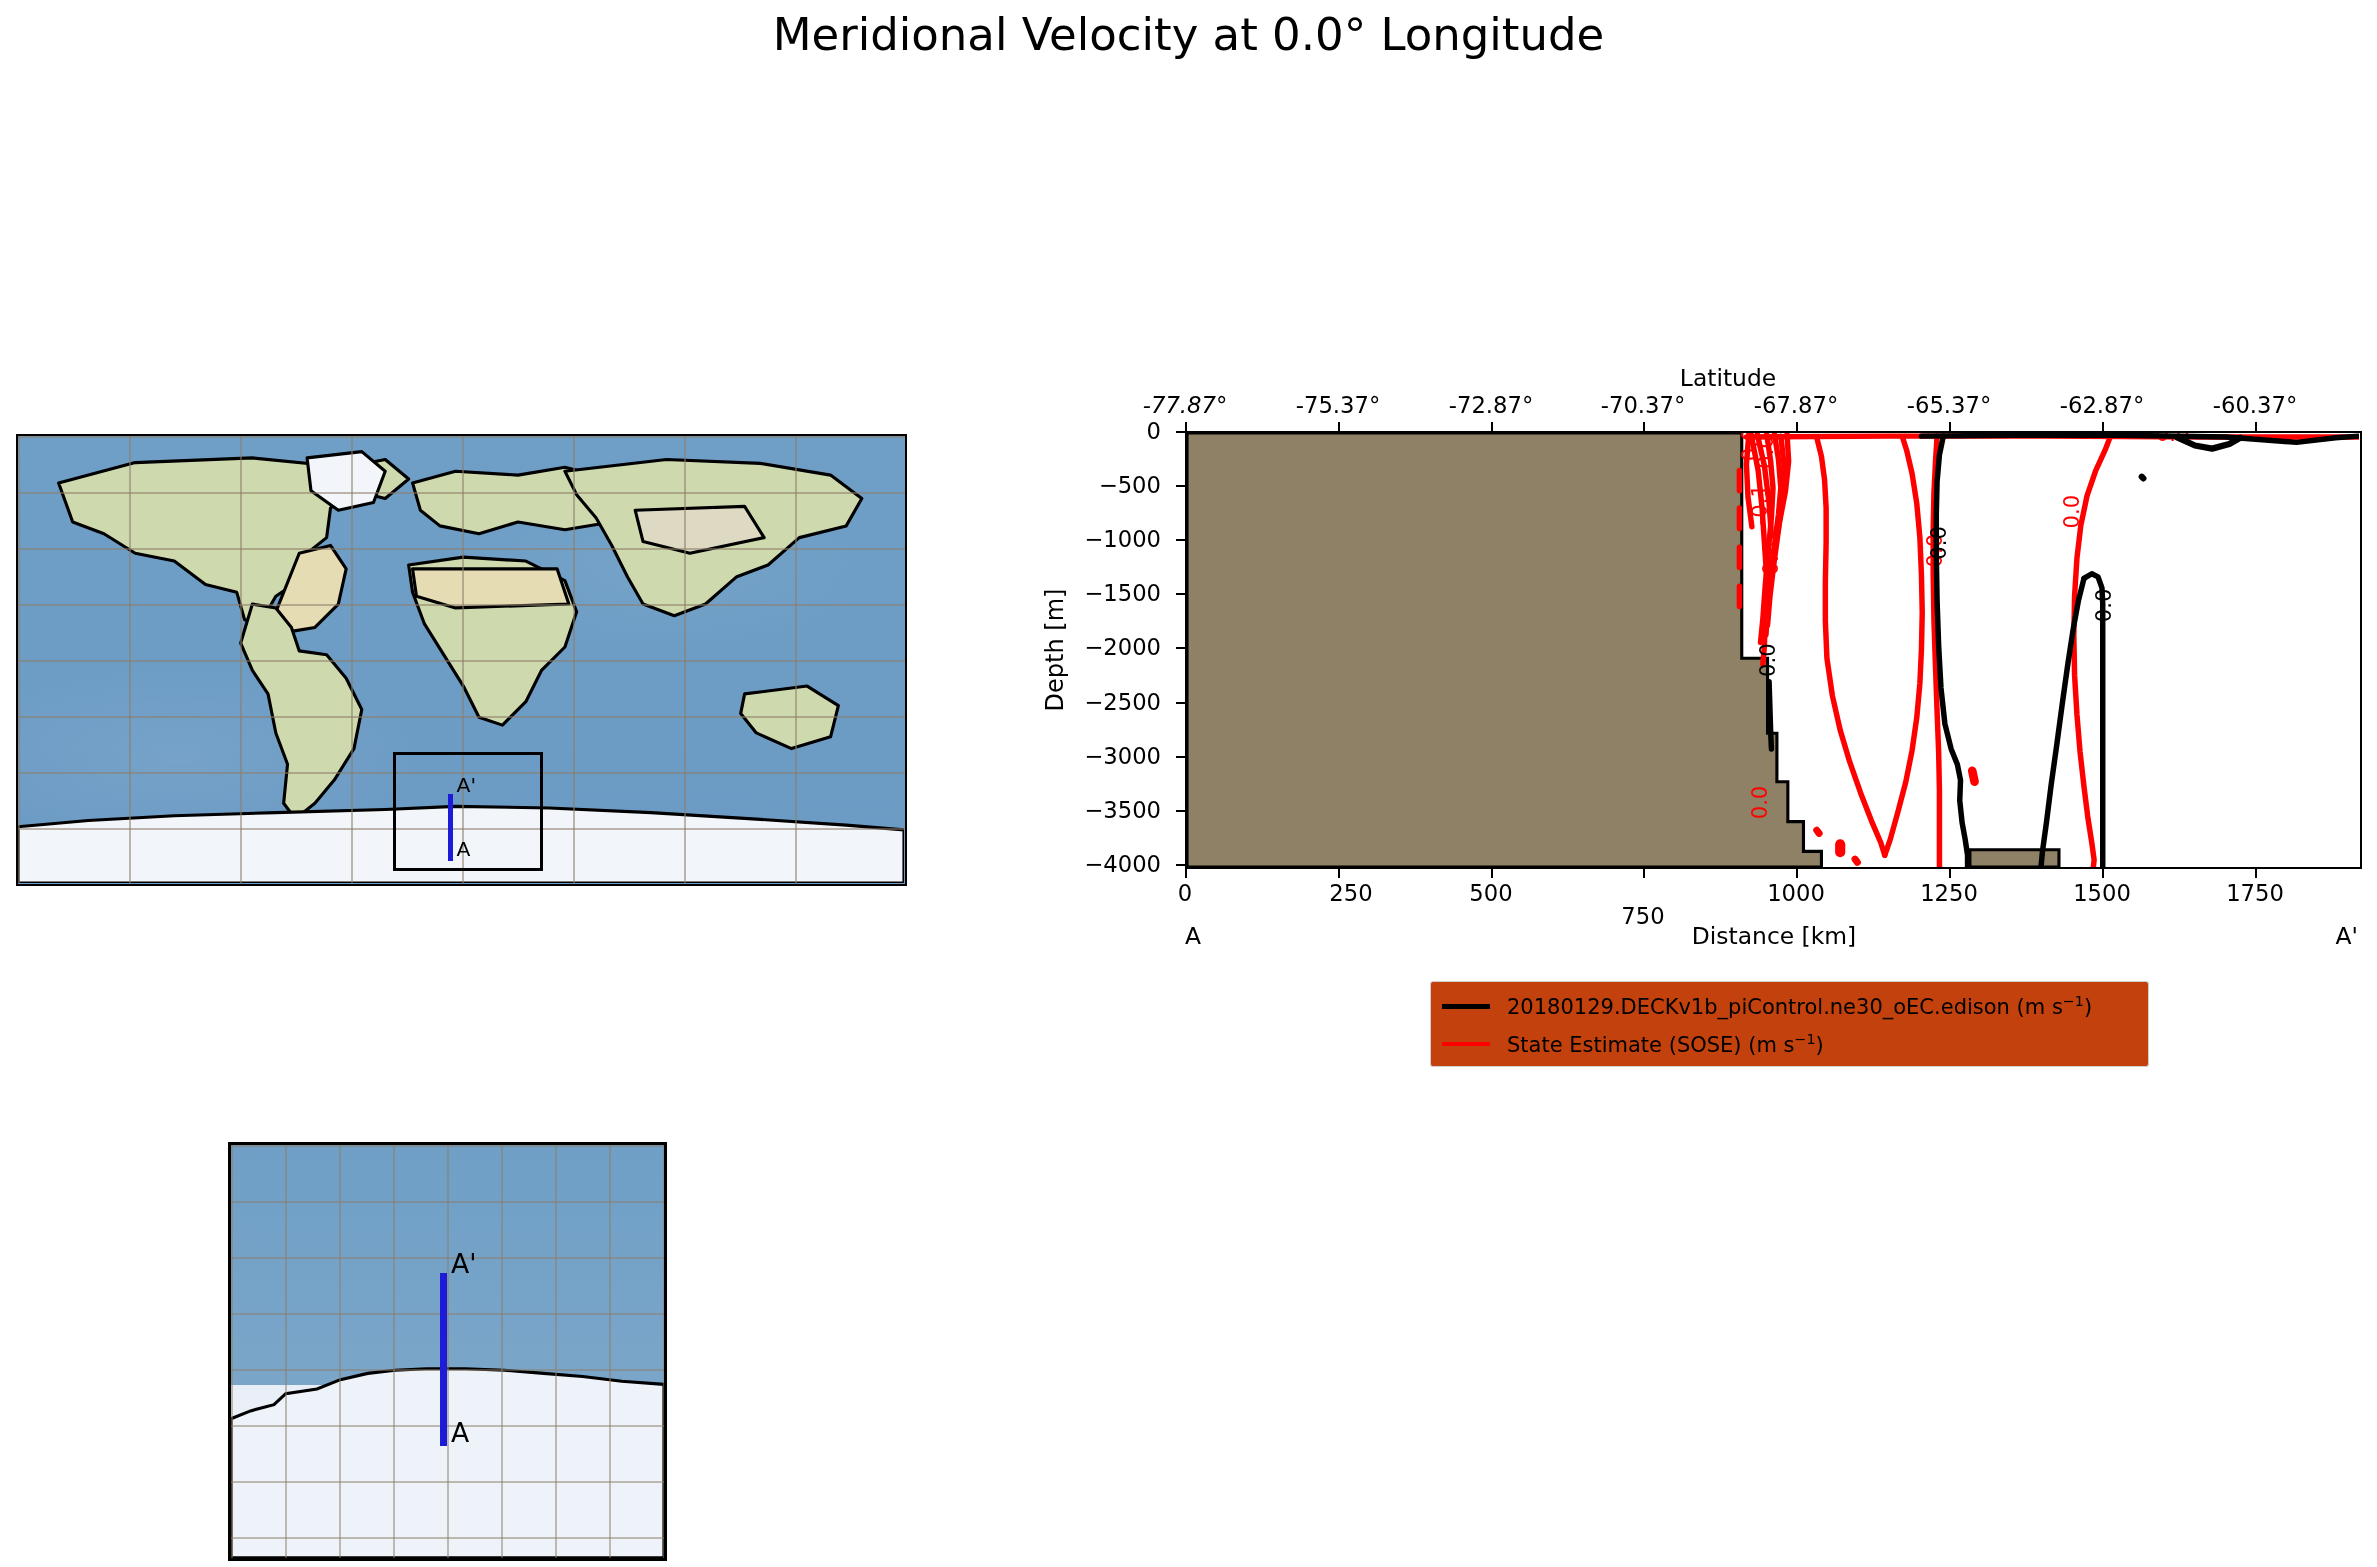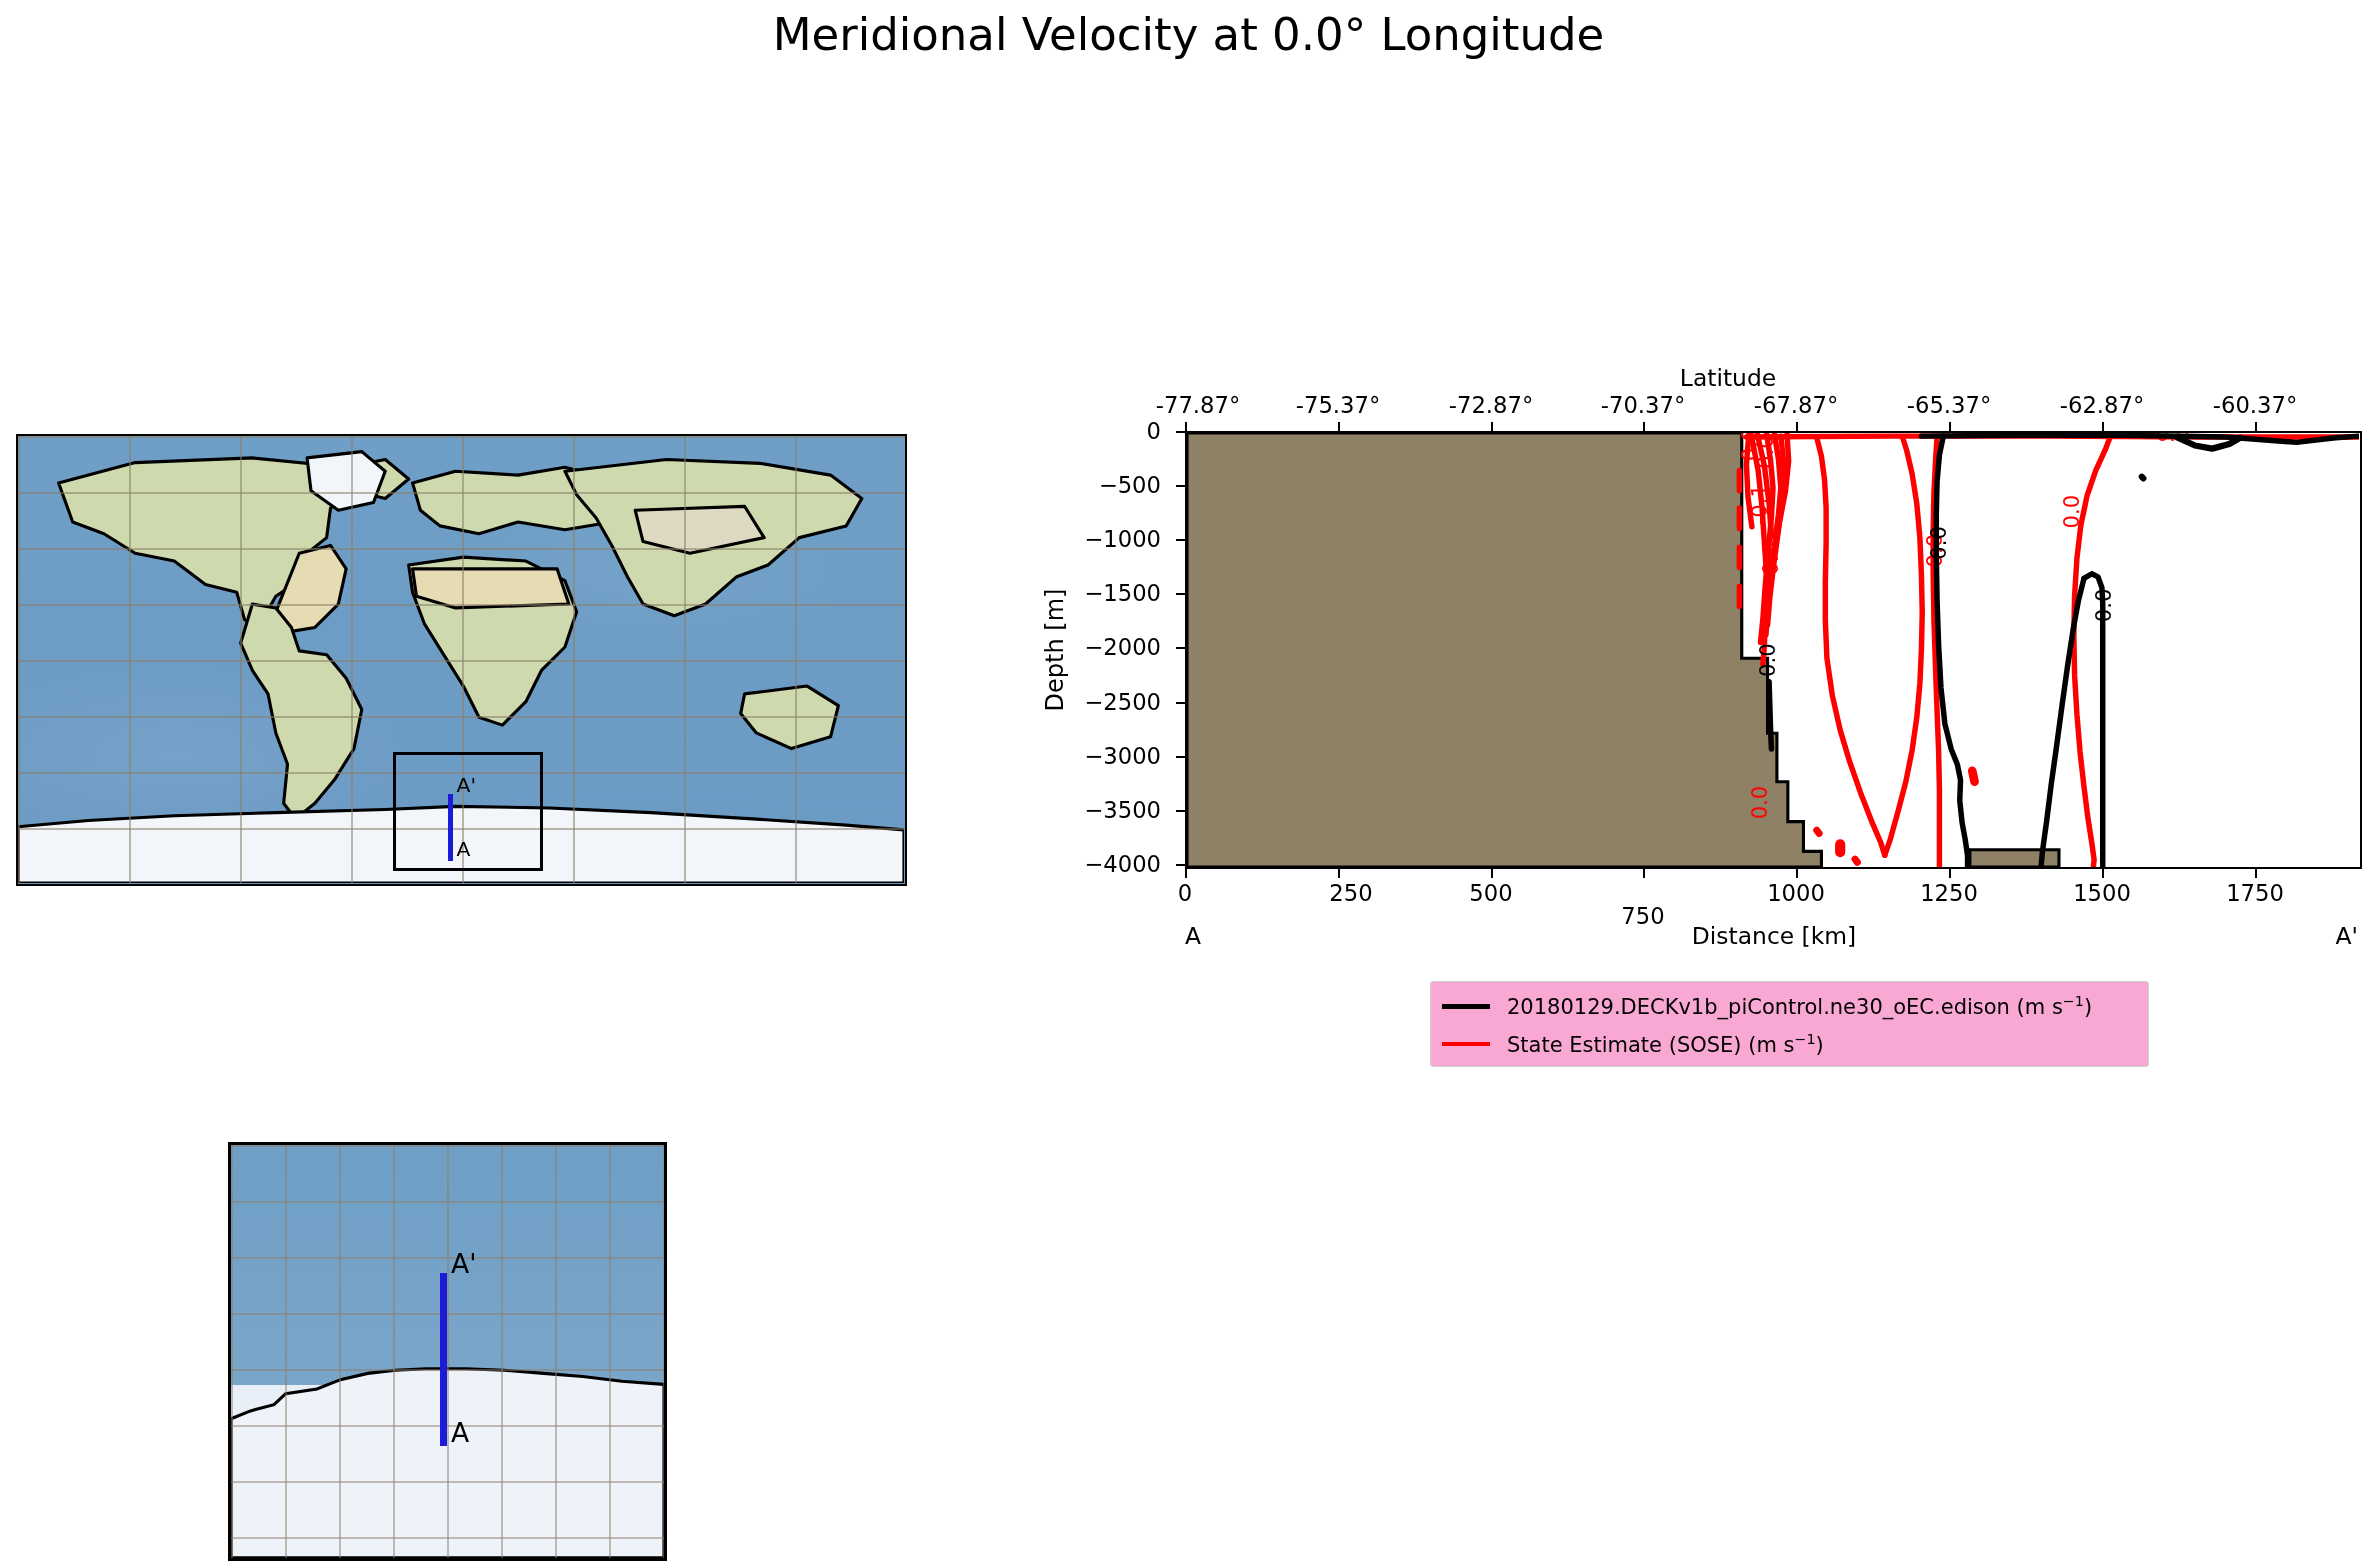--- a/index.html
+++ b/index.html
@@ -42,21 +42,21 @@
   .axis-label{position:absolute;font-size:23.4px;color:#000;white-space:nowrap;}
   .tick-lbl{position:absolute;font-size:22.7px;color:#000;white-space:nowrap;
       transform:translateX(-50%);}
   .tick-lbl-y{position:absolute;font-size:22.7px;color:#000;white-space:nowrap;
       transform:translateY(-50%);text-align:right;}
   .tick{position:absolute;background:#000;}
   #ylabel{position:absolute;left:1055px;top:650px;font-size:24px;color:#000;
       transform:translate(-50%,-50%) rotate(-90deg);white-space:nowrap;}
   
   #legend-box{left:1430px;top:981px;width:719px;height:86px;
-      border:1.6px solid #cfcfcf;border-radius:3.1px;background:#f9a8d4;box-sizing:border-box;}
+      border:1.6px solid #cfcfcf;border-radius:3.1px;background:#c2410c;box-sizing:border-box;}
   .legend-row{position:absolute;left:11px;height:36px;display:flex;align-items:center;}
   .legend-swatch{width:48px;height:4.7px;margin-right:17px;flex:0 0 auto;}
   .legend-text{font-size:21px;color:#000;white-space:nowrap;}
   sup{font-size:.68em;vertical-align:super;}
 </style>
 </head>
 <body>
 
 <div class="abs" id="figure-title">
   <span>Meridional Velocity at 0.0° Longitude</span>
@@ -119,21 +119,21 @@
         repeating-linear-gradient(to right,rgba(140,125,105,.5) 0 1.6px,transparent 1.6px 54px),
         repeating-linear-gradient(to bottom,rgba(140,125,105,.5) 0 1.6px,transparent 1.6px 56px);"></div>
   <div class="transect-line" style="left:209px;top:128px;width:7px;height:173px;"></div>
   <div class="transect-label" style="left:220px;top:106px;font-size:26.6px;">A'</div>
   <div class="transect-label" style="left:220px;top:275px;font-size:26.6px;">A</div>
 </div>
 
 <div class="abs axis-label" style="left:1728px;top:364px;transform:translateX(-50%);">Latitude</div>
 
 <div class="abs" style="left:1185px;top:392px;width:1177px;height:28px;">
-  <span class="tick-lbl" style="left:13px;">-77.87°</span>
+  <span class="tick-lbl" style="left:0px;font-style:italic;">-77.87°</span>
   <span class="tick-lbl" style="left:153px;">-75.37°</span>
   <span class="tick-lbl" style="left:306px;">-72.87°</span>
   <span class="tick-lbl" style="left:458px;">-70.37°</span>
   <span class="tick-lbl" style="left:611px;">-67.87°</span>
   <span class="tick-lbl" style="left:764px;">-65.37°</span>
   <span class="tick-lbl" style="left:917px;">-62.87°</span>
   <span class="tick-lbl" style="left:1070px;">-60.37°</span>
 </div>
 
 <div id="ylabel">Depth [m]</div>

